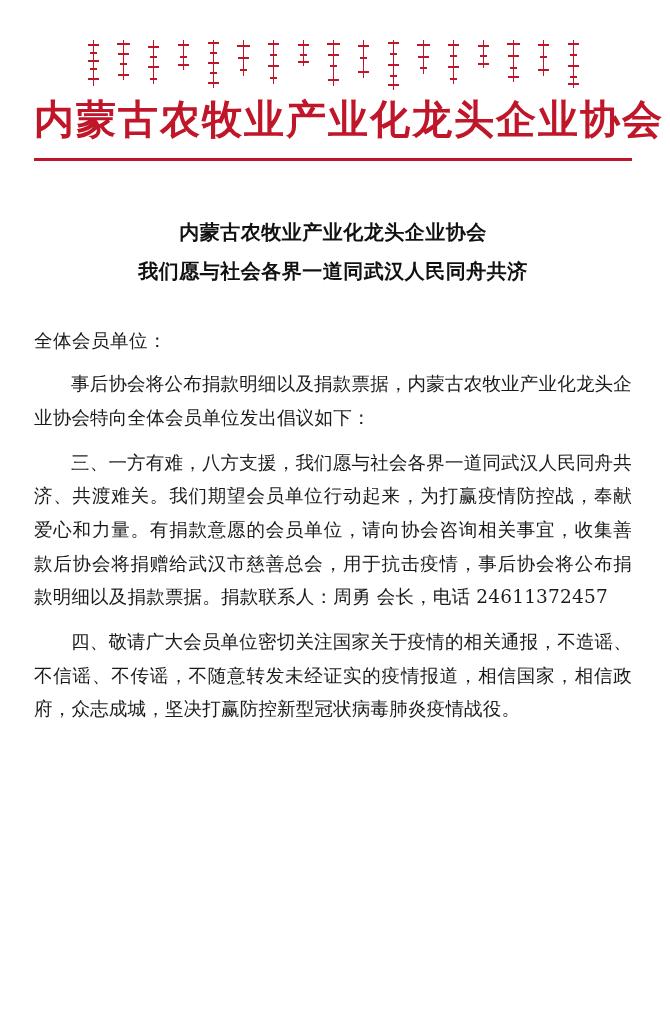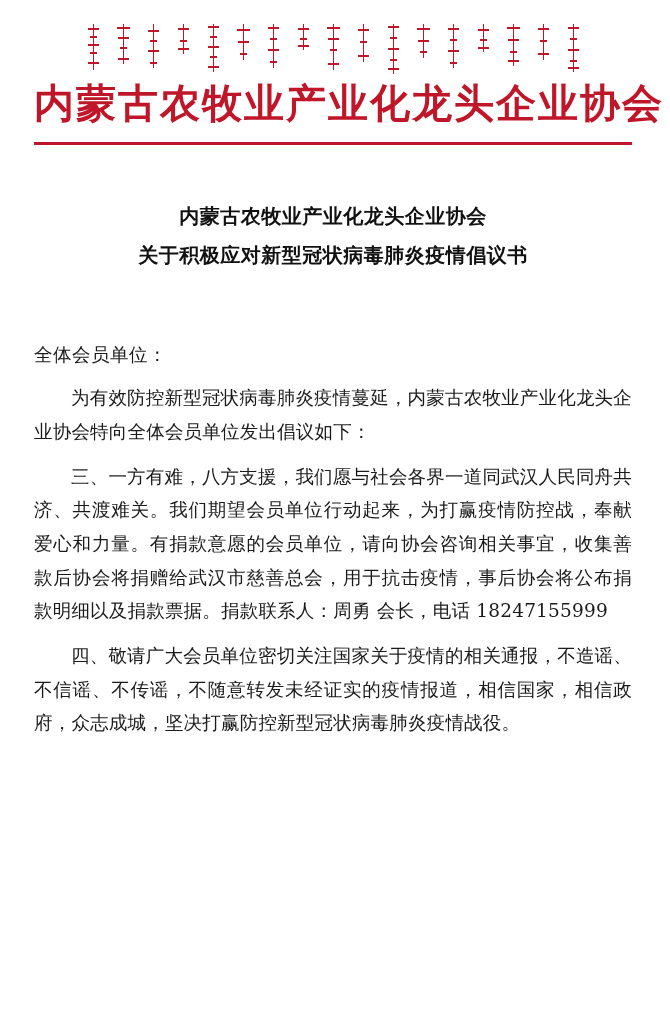--- a/index.html
+++ b/index.html
@@ -12,21 +12,21 @@
     height: 1010px;
     font-family: "Liberation Serif", serif;
     color: #1a1a1a;
     overflow: hidden;
   }
   .page {
     position: relative;
     width: 666px;
     height: 1010px;
     box-sizing: border-box;
-    padding: 0 34px;
+    padding: 16px 34px;
     background: #ffffff;
   }
 
   
   .letterhead {
     padding-top: 20px;
   }
   .mongolian-line {
     text-align: center;
     color: #c0162a;
@@ -91,21 +91,21 @@
     font-family: "DejaVu Serif", serif;
     font-weight: bold;
     font-size: 20px;
     line-height: 1.95;
     letter-spacing: 0.5px;
     color: #111;
   }
   .doc-title div { white-space: nowrap; }
 
   .salutation {
-    margin-top: 64px;
+    margin-top: 34px;
     font-size: 18.5px;
     font-family: "DejaVu Serif", serif;
     line-height: 1.7;
     letter-spacing: 0.5px;
   }
   p.para {
     margin: 11px 0 0 0;
     font-size: 18.5px;
     font-family: "DejaVu Serif", serif;
     line-height: 1.82;
@@ -226,22 +226,22 @@
       </div>
     </div>
 
     <div class="org-title">内蒙古农牧业产业化龙头企业协会</div>
 
     <div class="rule-thick"></div>
   </div>
 
   <div class="doc-title">
     <div>内蒙古农牧业产业化龙头企业协会</div>
-    <div>关于积极应对新型冠状病毒肺炎疫情倡议书</div>
+    <div>我们愿与社会各界一道同武汉人民同舟共济</div>
   </div>
 
   <div class="salutation">全体会员单位：</div>
 
-  <p class="para">为有效防控新型冠状病毒肺炎疫情蔓延，内蒙古农牧业产业化龙头企业协会特向全体会员单位发出倡议如下：</p>
-  <p class="para">三、一方有难，八方支援，我们愿与社会各界一道同武汉人民同舟共济、共渡难关。我们期望会员单位行动起来，为打赢疫情防控战，奉献爱心和力量。有捐款意愿的会员单位，请向协会咨询相关事宜，收集善款后协会将捐赠给武汉市慈善总会，用于抗击疫情，事后协会将公布捐款明细以及捐款票据。捐款联系人：周勇 会长，电话 18247155999</p>
+  <p class="para">事后协会将公布捐款明细以及捐款票据，内蒙古农牧业产业化龙头企业协会特向全体会员单位发出倡议如下：</p>
+  <p class="para">三、一方有难，八方支援，我们愿与社会各界一道同武汉人民同舟共济、共渡难关。我们期望会员单位行动起来，为打赢疫情防控战，奉献爱心和力量。有捐款意愿的会员单位，请向协会咨询相关事宜，收集善款后协会将捐赠给武汉市慈善总会，用于抗击疫情，事后协会将公布捐款明细以及捐款票据。捐款联系人：周勇 会长，电话 24611372457</p>
   <p class="para">四、敬请广大会员单位密切关注国家关于疫情的相关通报，不造谣、不信谣、不传谣，不随意转发未经证实的疫情报道，相信国家，相信政府，众志成城，坚决打赢防控新型冠状病毒肺炎疫情战役。</p>
 
 </div>
 
 </body></html>

